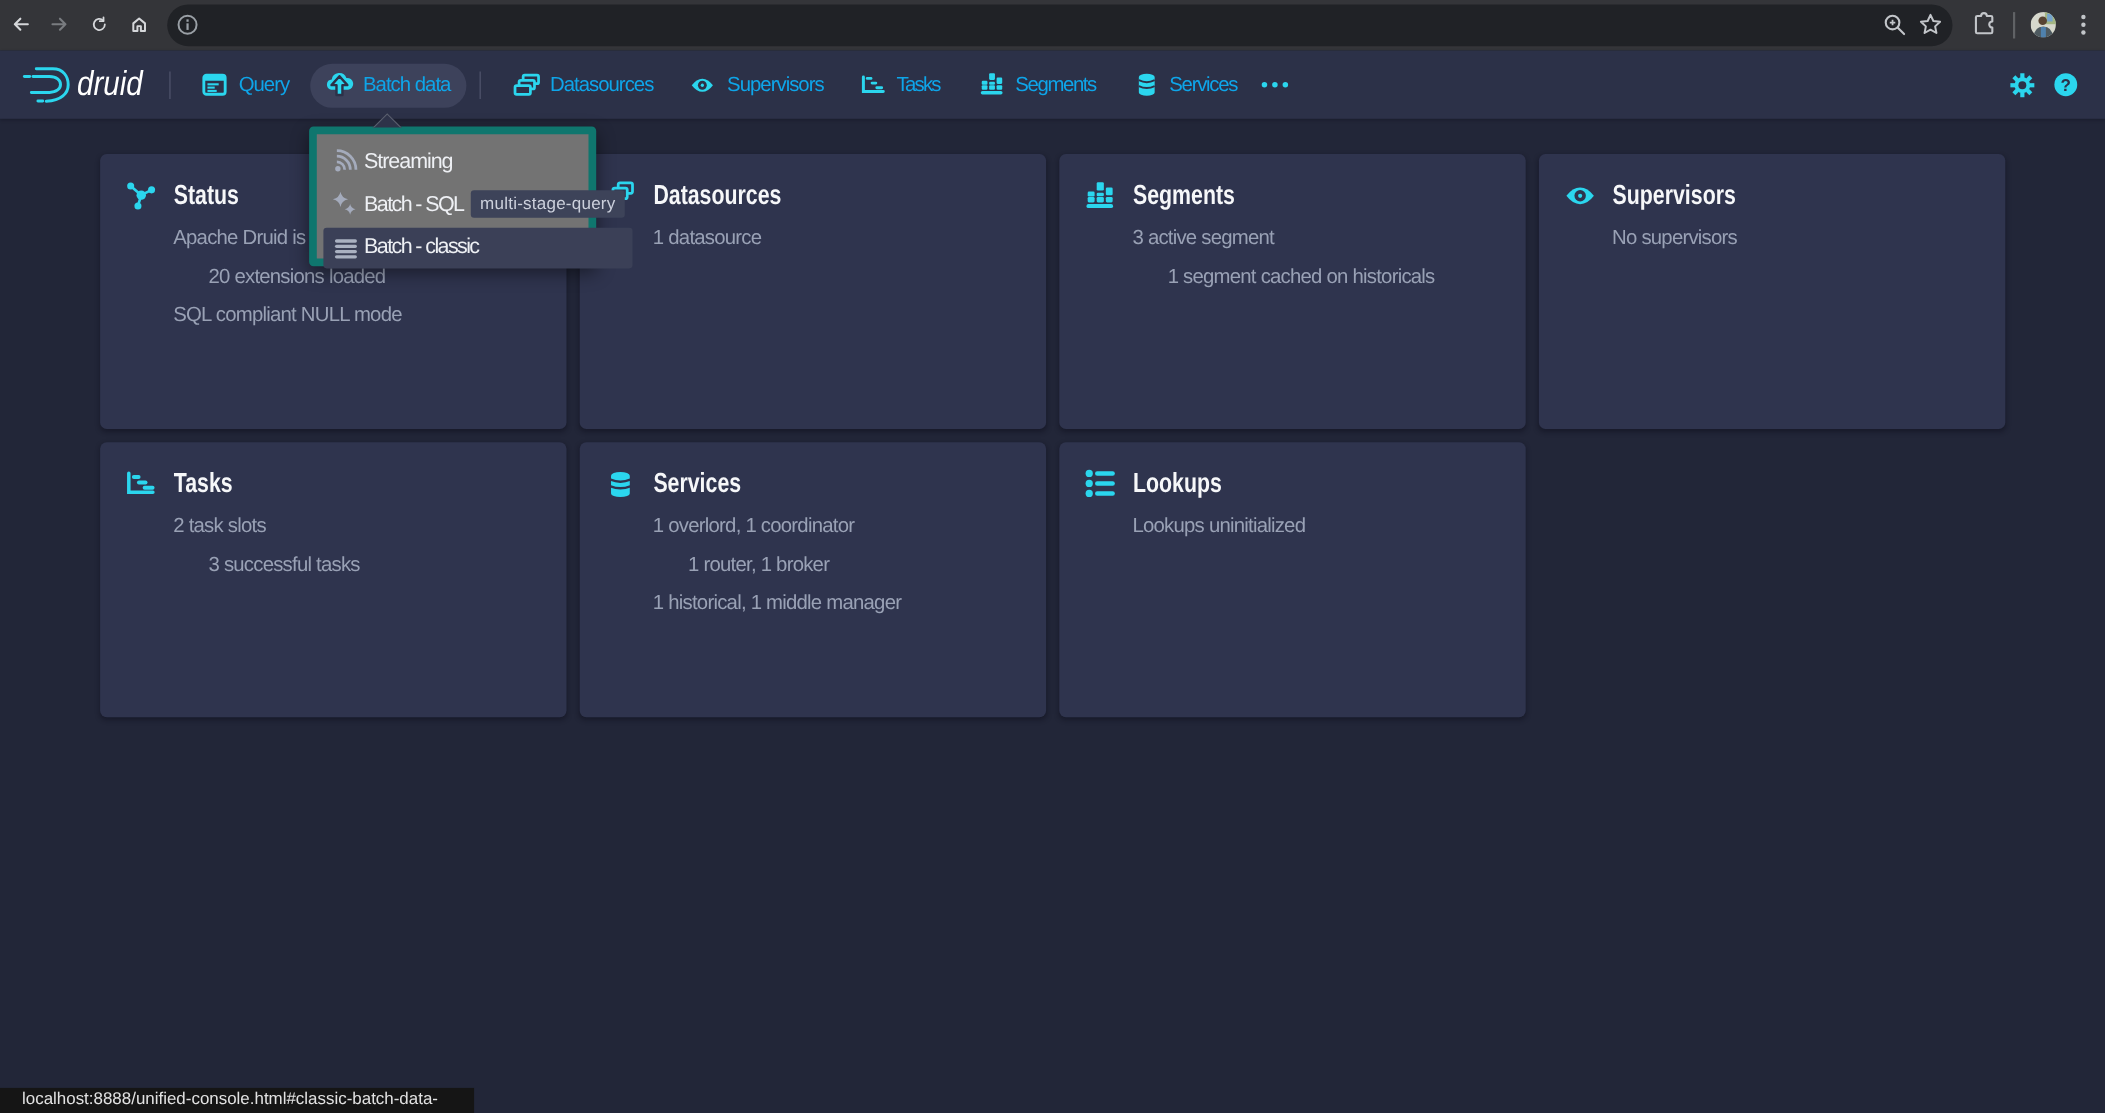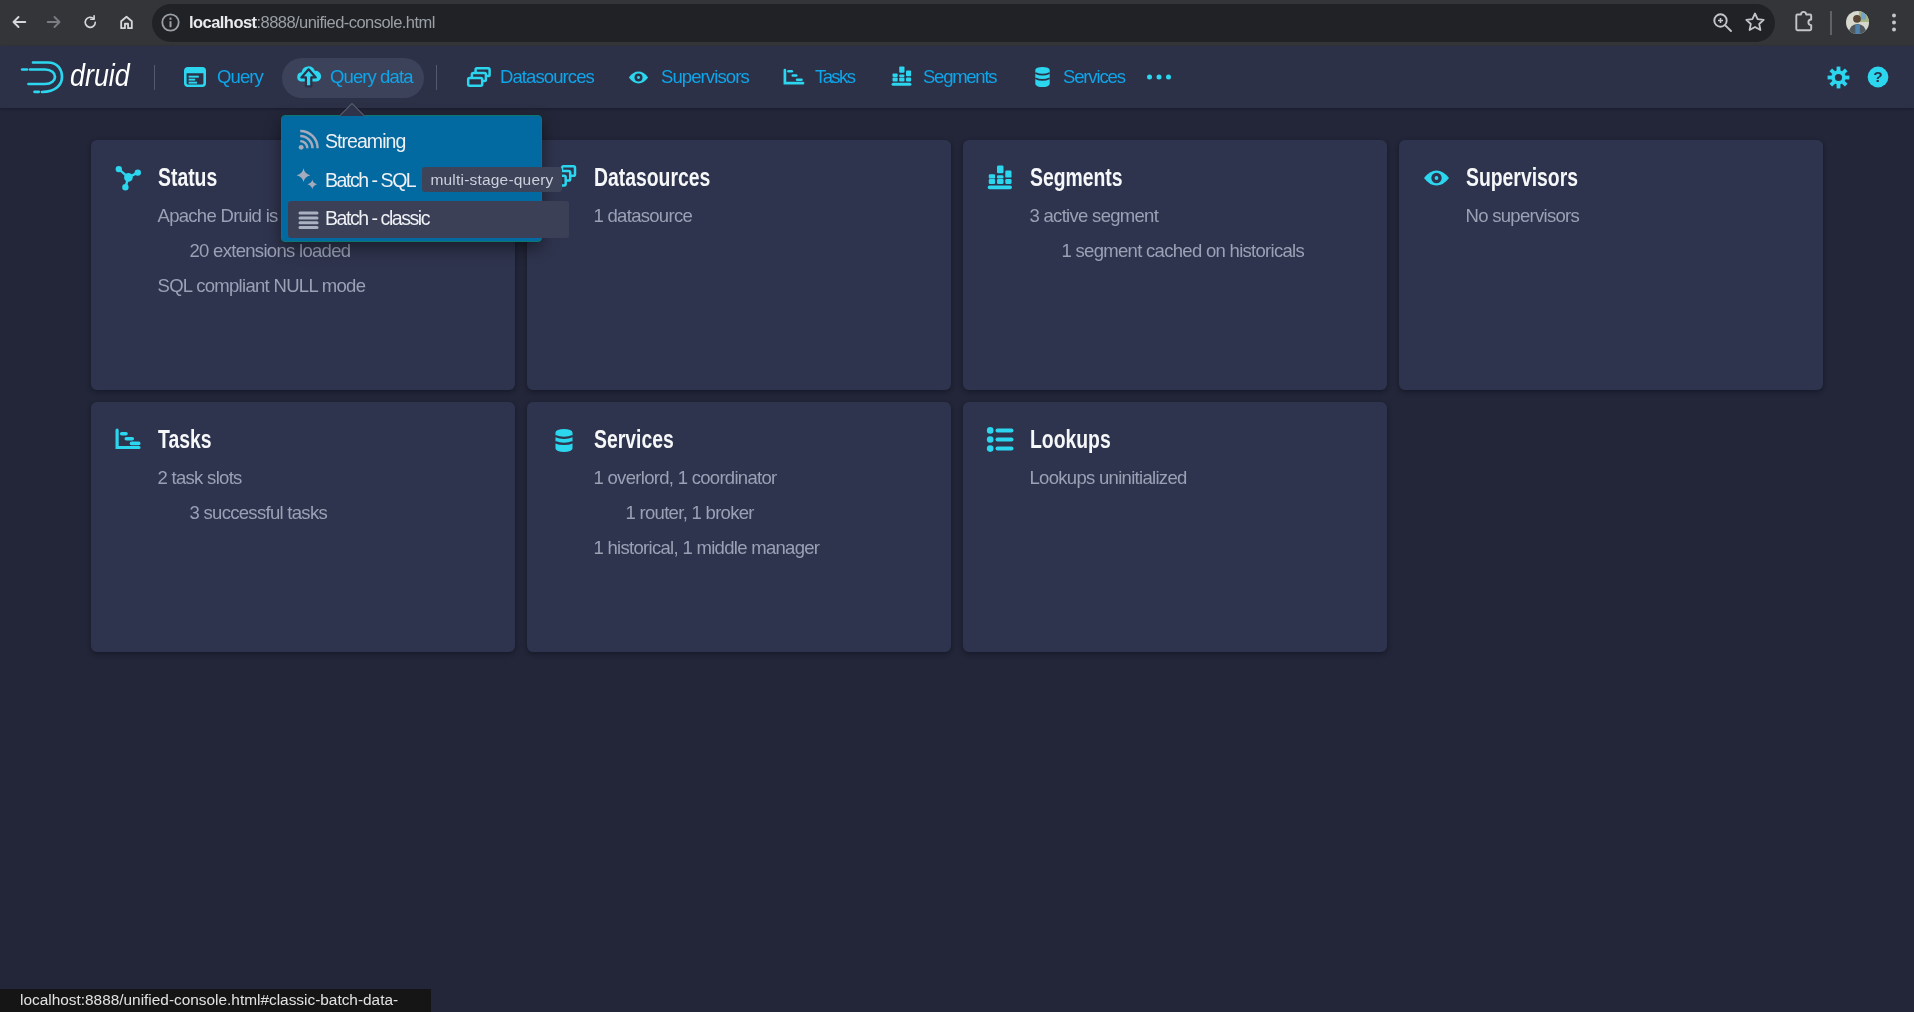--- a/index.html
+++ b/index.html
@@ -21,38 +21,37 @@
   #loadpill { position:absolute; left:282px; top:12px; width:142px; height:40px; border-radius:20px; background:#3d425b; }
   #logotext { position:absolute; left:70px; top:11px; font-size:31.5px; font-style:italic; color:#ffffff; letter-spacing:0px; transform:scaleX(0.853); transform-origin:0 0; }
 
   
   .card { position:absolute; width:424px; height:250px; background:#2f344e; border-radius:6px; box-shadow:0 2px 5px rgba(10,12,24,0.45); }
   .ctitle { position:absolute; left:66.5px; top:23px; font-size:25px; font-weight:bold; color:#f6f7f9; letter-spacing:0; transform:scaleX(0.775); transform-origin:0 0; white-space:nowrap; }
   .cline  { position:absolute; left:66.5px; font-size:18.5px; color:#99a1b5; letter-spacing:-0.7px; }
   .l1 { top:65px; } .l2 { top:100px;margin-left:32px; } .l3 { top:135px; }
 
   
-  #popover { position:absolute; left:281px; top:115px; width:261px; height:127px; background:#0369a1;
-     border:1px solid #0f766e; border-radius:4px; box-shadow:0 6px 16px rgba(0,0,0,0.45); }
+  #popover { position:absolute; left:281px; top:115px; width:261px; height:127px; background:#737373;
+     border:7px solid #0f766e; border-radius:4px; box-shadow:0 6px 16px rgba(0,0,0,0.45); }
   #poparrow { position:absolute; left:337px; top:100px; width:30px; height:16px; overflow:hidden; z-index:5; }
   #poparrow div { position:absolute; left:5px; top:7px; width:20px; height:20px; background:#2e3349; border:1px solid #5a5f6e; transform:rotate(45deg); }
   .mitem { position:absolute; left:6px; width:281px; border-radius:3px; }
   .mtext { position:absolute; left:37px; font-size:19.5px; color:#eef0f4; letter-spacing:-0.95px; }
   #tag { position:absolute; left:139px; width:140px; height:25px; background:#3d4359; border-radius:3px;
      color:#ccd0dc; font-size:15.5px; text-align:center; line-height:25px; letter-spacing:0.2px; }
 
   
   #statusbar { position:absolute; left:0px; top:989px; width:431px; height:23px; background:#151515; color:#e2e2e2; font-size:15.4px; line-height:22px; padding-left:20px; letter-spacing:0px; }
 </style>
 </head>
 <body>
 
 <div id="chrome">
   <div id="urlpill"></div>
-  <div class="urltext"><b>localhost</b>:8888/unified-console.html</div>
 
   <svg style="left:12px; top:15px;" width="14" height="14" viewBox="0 0 14 14">
     <path d="M13.3 7 H1.5 M6.5 2 L1.5 7 L6.5 12" stroke="#d5d7da" stroke-width="1.9" fill="none" stroke-linecap="round" stroke-linejoin="round"></path>
   </svg>
 
   <svg style="left:47px; top:15px;" width="14" height="14" viewBox="0 0 14 14">
     <path d="M0.7 7 H12.5 M7.5 2 L12.5 7 L7.5 12" stroke="#797c80" stroke-width="1.9" fill="none" stroke-linecap="round" stroke-linejoin="round"></path>
   </svg>
 
   <svg style="left:83px; top:15px;" width="14.5" height="14.5" viewBox="0 0 23 23">
@@ -131,21 +130,21 @@
     <rect x="4.6" y="8.7" width="10.2" height="1.9" fill="#2bd6ee"></rect>
     <rect x="4.6" y="11.7" width="6.6" height="1.9" fill="#2bd6ee"></rect>
     <rect x="4.6" y="14.7" width="8.4" height="1.9" fill="#2bd6ee"></rect>
   </svg>
   <div class="navtext" style="left:217px;">Query</div>
 
   <svg style="left:296px; top:17px;" width="25" height="25" viewBox="0 0 25 25">
     <path d="M5 18.6 A 4.7 4.7 0 0 1 5.6 9.3 A 6.9 6.9 0 0 1 18.9 7.9 A 5.2 5.2 0 0 1 20.5 18.6 Z" fill="#2bd6ee"></path>
     <path d="M12.6 6.3 L19.8 14.4 H15.3 V23.3 H9.9 V14.4 H5.4 Z" fill="#2bd6ee" stroke="#2c3148" stroke-width="2.2" stroke-linejoin="round"></path>
   </svg>
-  <div class="navtext" style="left:330px;">Query data</div>
+  <div class="navtext" style="left:330px;">Batch data</div>
 
   <svg style="left:466.5px; top:19.5px;" width="24" height="24" viewBox="0 0 24 24">
     <rect x="8.6" y="2.3" width="14" height="7.8" rx="1.4" fill="none" stroke="#2bd6ee" stroke-width="2.5"></rect>
     <rect x="4.9" y="7.1" width="14" height="7.8" rx="1.4" fill="#2c3148" stroke="#2bd6ee" stroke-width="2.5"></rect>
     <rect x="1.2" y="11.9" width="14" height="7.8" rx="1.4" fill="#2c3148" stroke="#2bd6ee" stroke-width="2.5"></rect>
   </svg>
   <div class="navtext" style="left:500px;">Datasources</div>
 
   <svg style="left:628px; top:24px;" width="21" height="15" viewBox="0 0 24 16">
     <path d="M1 8 Q6 1.2 12 1.2 Q18 1.2 23 8 Q18 14.8 12 14.8 Q6 14.8 1 8 Z" fill="#2bd6ee"></path>

